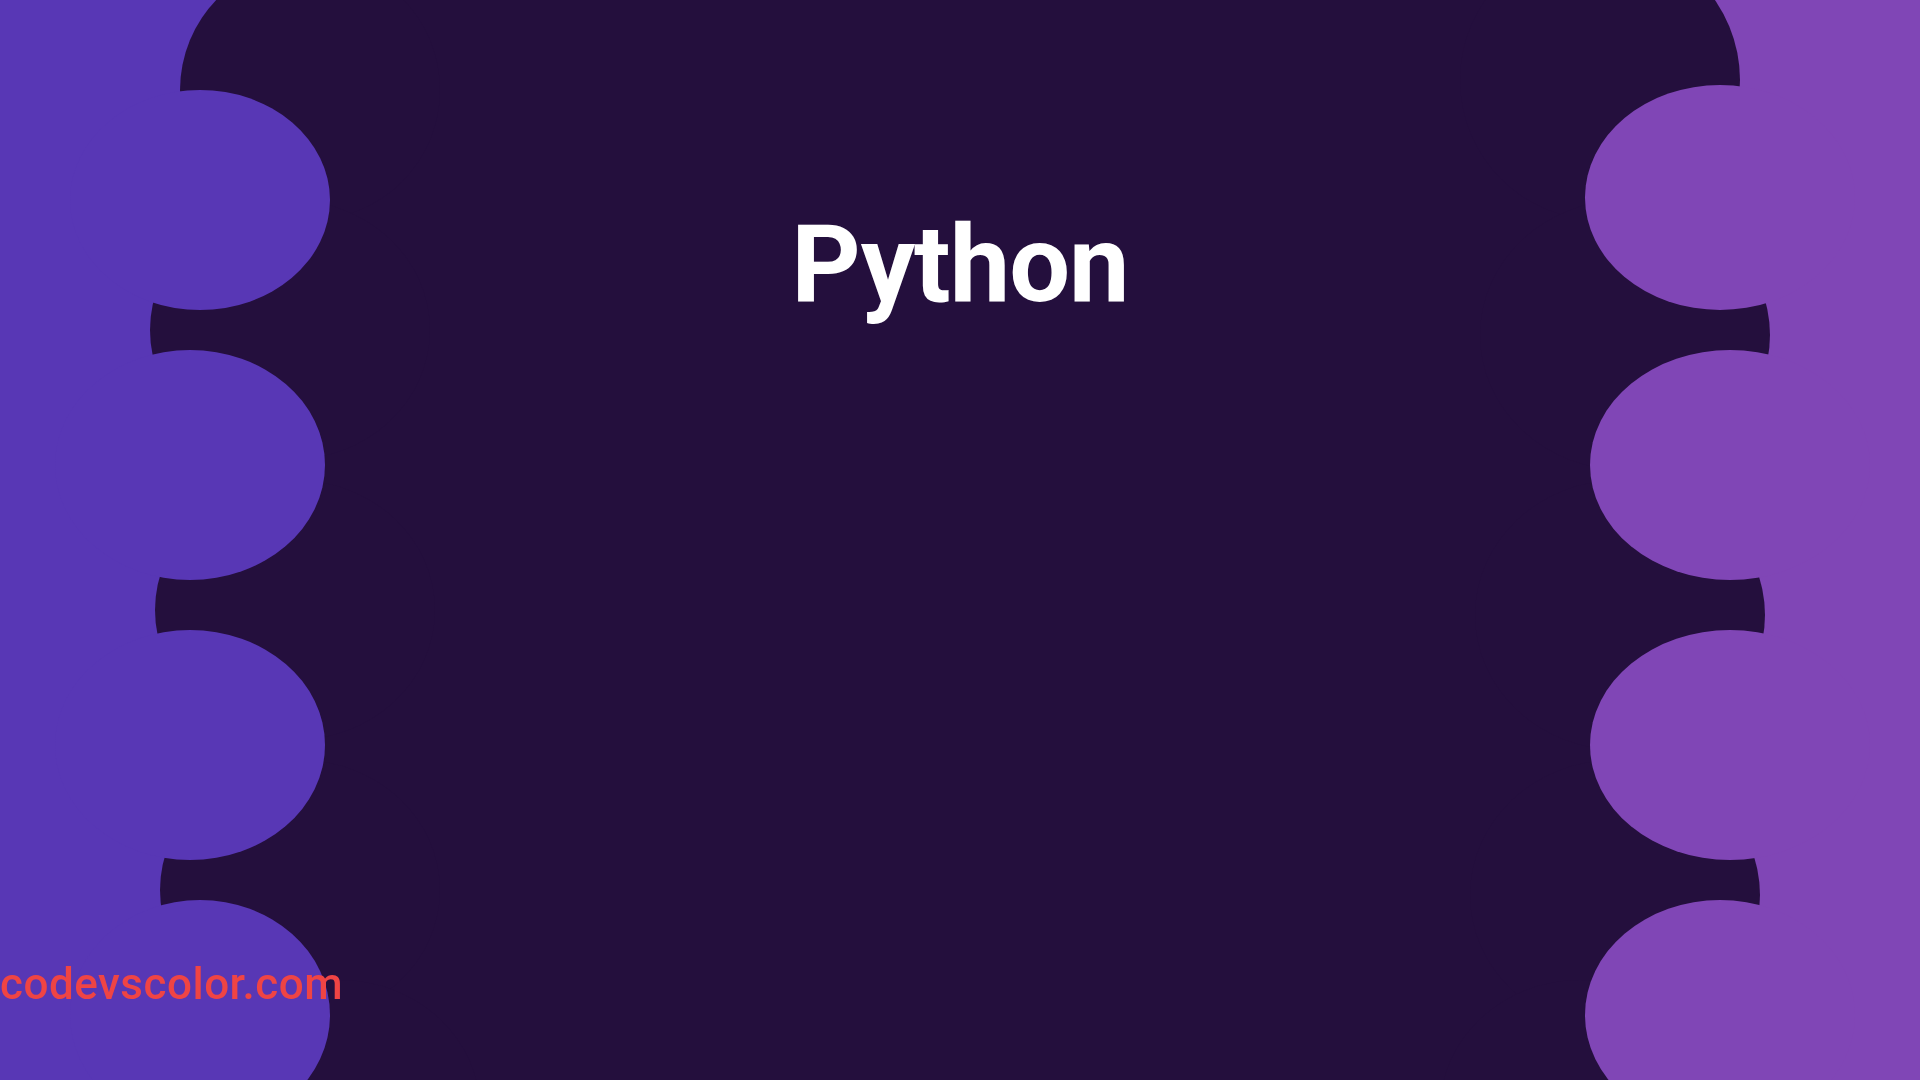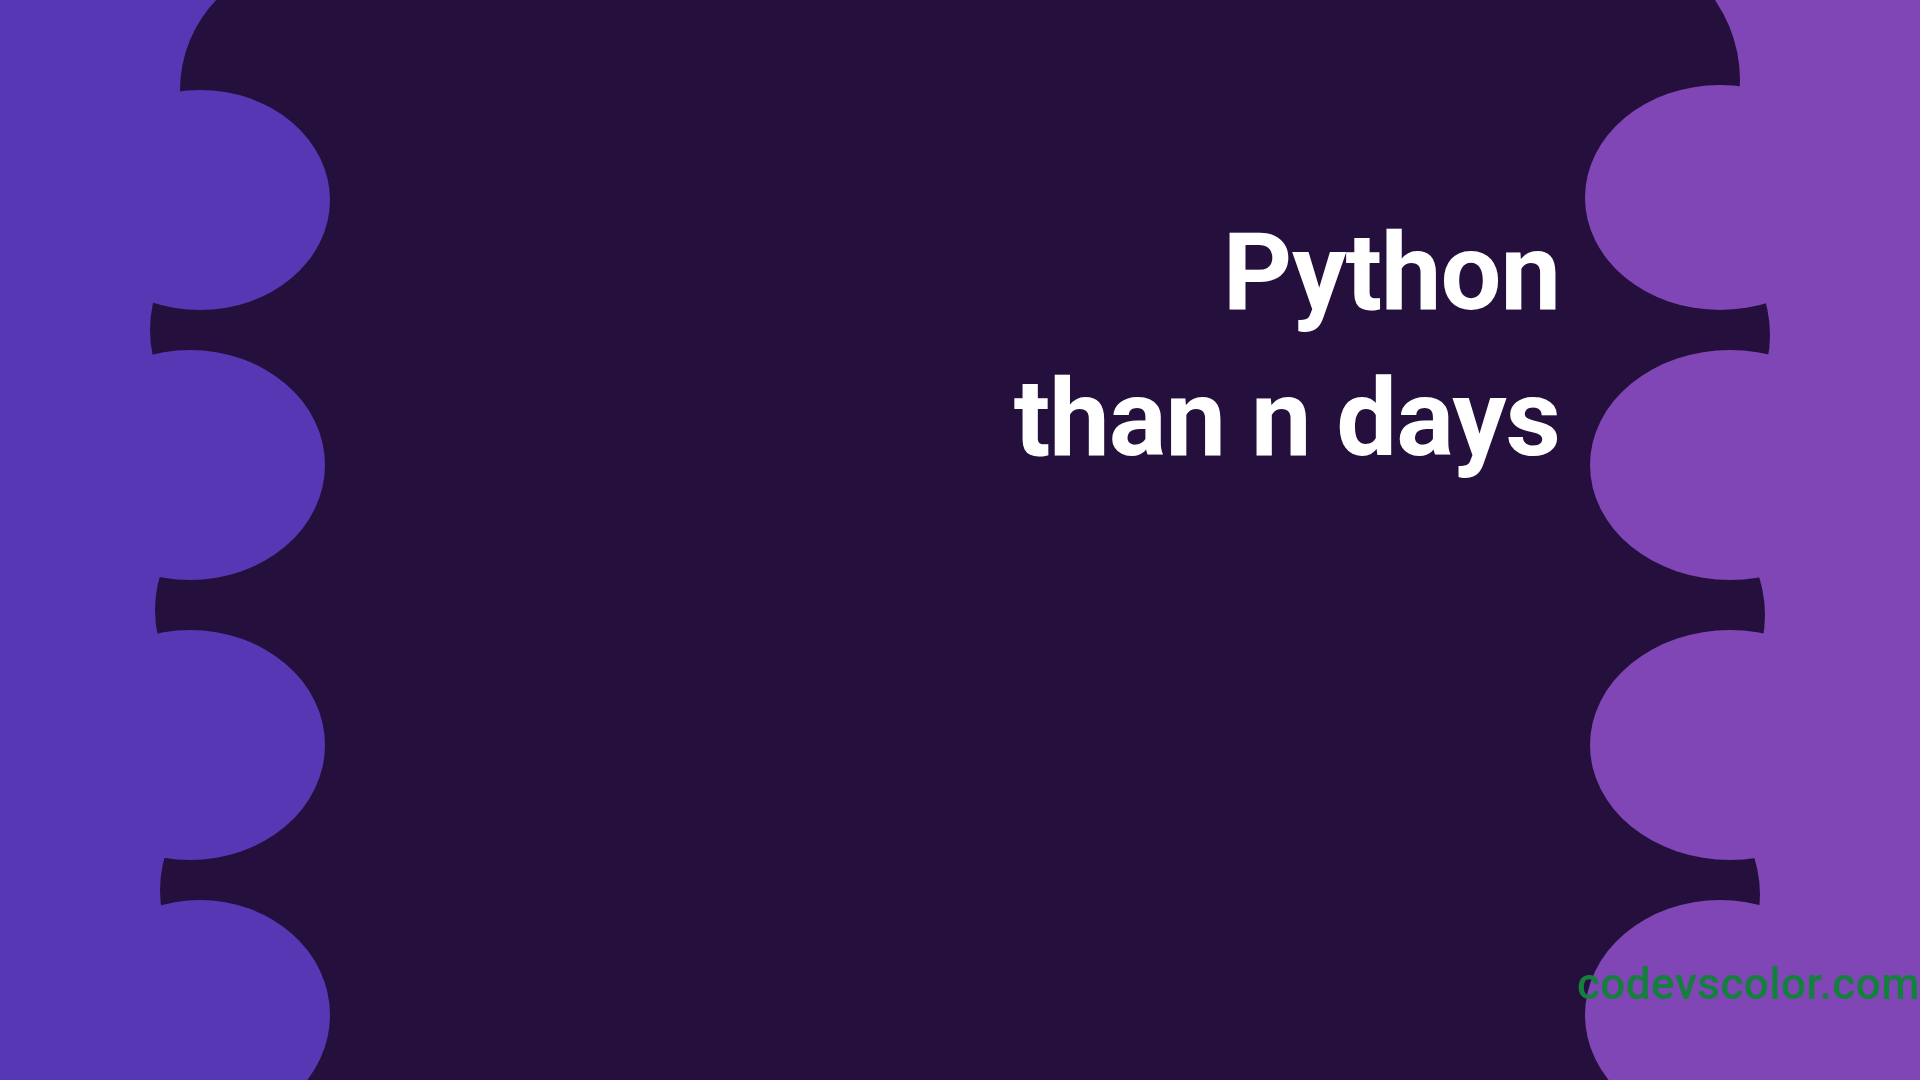--- a/index.html
+++ b/index.html
@@ -53,37 +53,37 @@
   .bite.l3 { left: 55px;  top: 630px; width: 270px; height: 230px; }
   .bite.l4 { left: 70px;  top: 900px; width: 260px; height: 230px; }
   .bite.r1 { right: 65px; top: 85px;  width: 270px; height: 225px; }
   .bite.r2 { right: 50px; top: 350px; width: 280px; height: 230px; }
   .bite.r3 { right: 50px; top: 630px; width: 280px; height: 230px; }
   .bite.r4 { right: 65px; top: 900px; width: 270px; height: 230px; }
 
   .title-wrap {
     position: absolute;
     left: 0; right: 0;
-    top: 200px;
-    text-align: right;
+    top: 192px;
+    text-align: center;
     padding: 0 360px;
   }
   .title-line {
     color: #ffffff;
     font-weight: 700;
     font-size: 108px;
     line-height: 1.35;
     letter-spacing: -1px;
   }
   .watermark {
     position: absolute;
     left: 0; right: 0;
     bottom: 70px;
-    text-align: right;
-    color: #15803d;
+    text-align: left;
+    color: #ef4444;
     font-size: 44px;
     font-weight: 500;
     letter-spacing: 0.5px;
   }
 </style>
 </head>
 <body>
 
 <div class="bg-left"></div>
 <div class="bg-right"></div>
@@ -103,16 +103,15 @@
 <div class="bite left l2"></div>
 <div class="bite left l3"></div>
 <div class="bite left l4"></div>
 <div class="bite right r1"></div>
 <div class="bite right r2"></div>
 <div class="bite right r3"></div>
 <div class="bite right r4"></div>
 
 <div class="title-wrap">
   <div class="title-line">Python</div>
-  <div class="title-line">than n days</div>
 </div>
 
 <div class="watermark">codevscolor.com</div>
 
 </body></html>

